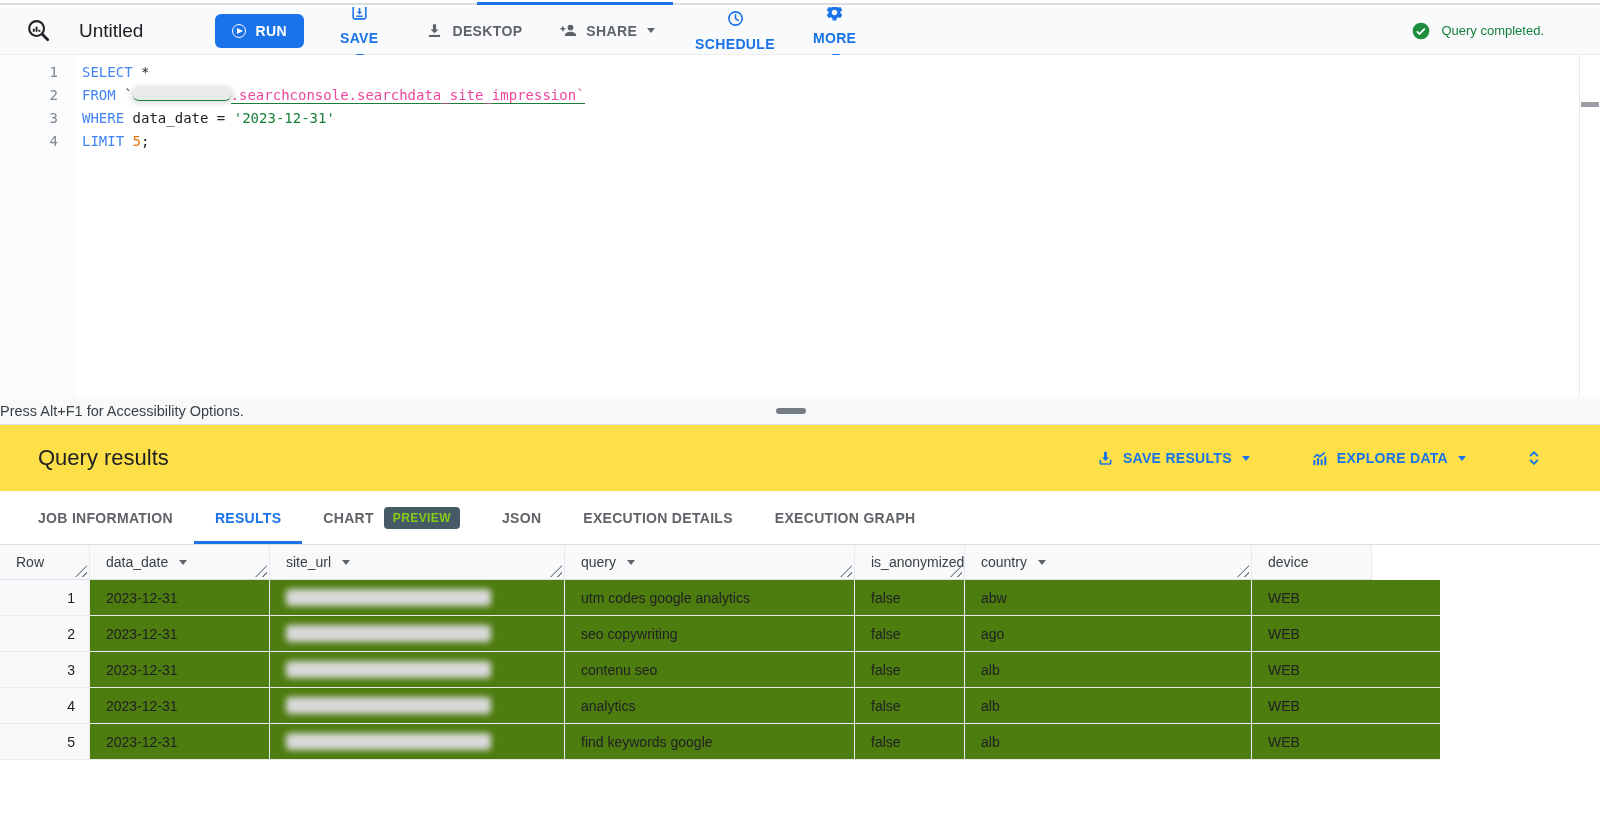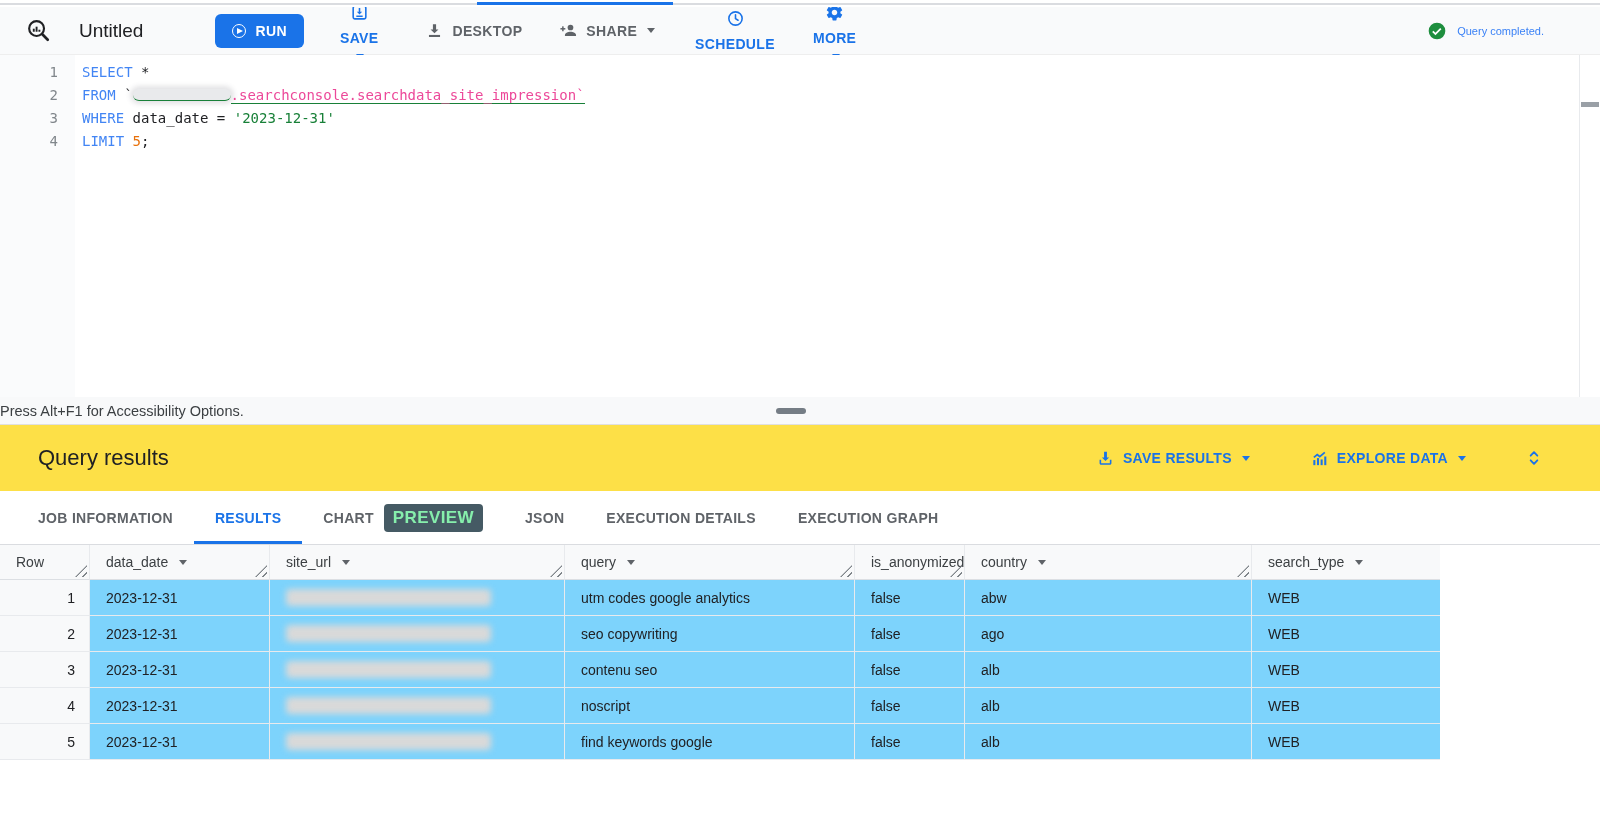--- a/index.html
+++ b/index.html
@@ -29,21 +29,21 @@
   .tb-btn { display: flex; align-items: center; gap: 8px; background: none; border: none; cursor: pointer;
     font-family: inherit; font-size: 14px; font-weight: bold; letter-spacing: .35px; padding: 0; }
   .tb-blue { color: #1a73e8; flex-direction: column; }
   .tb-gray { color: #5f6368; }
   .caret { width: 0; height: 0; border-left: 4.5px solid transparent; border-right: 4.5px solid transparent;
     border-top: 5px solid currentColor; margin-left: 2px; }
   .tb-icon { width: 19px; height: 19px; flex: none; }
   .ml-save { margin-left: 36px; } .ml-dl { margin-left: 47px; } .ml-share { margin-left: 37px; }
   .ml-sched { margin-left: 40px; } .ml-more { margin-left: 38px; }
   .toolbar-spacer { flex: 1; }
-  .status { display: flex; align-items: center; gap: 10px; margin-right: 56px; font-size: 11px; color: #3b82f6; white-space: nowrap; }
+  .status { display: flex; align-items: center; gap: 10px; margin-right: 56px; font-size: 13px; color: #15803d; white-space: nowrap; }
   .status svg { width: 20px; height: 20px; }
 
   
   .editor { height: 342px; background: #fff; display: flex; position: relative; }
   .gutter { width: 75px; flex: none; background: #fafbfc; padding: 6px 17px 0 0; text-align: right;
     font-family: "DejaVu Sans Mono", monospace; font-size: 14px; line-height: 23px; color: #80868b; }
   .code { flex: 1; padding: 6px 0 0 7px; font-family: "DejaVu Sans Mono", monospace;
     font-size: 14px; line-height: 23px; color: #202124; white-space: pre; }
   .code .kw { color: #4285f4; }
   .code .pl { color: #202124; }
@@ -71,35 +71,35 @@
   .hdr-btn svg { width: 19px; height: 19px; }
   .mr-sr { margin-right: 60px; } .mr-ed { margin-right: 58px; }
   .unfold-btn { background: none; border: none; cursor: pointer; padding: 0; margin-right: 56px; }
   .unfold-btn svg { width: 20px; height: 20px; display: block; }
 
   
   .tabs { height: 54px; display: flex; align-items: stretch; padding-left: 17px; border-bottom: 1px solid #dadce0; background: #fff; }
   .tab { display: flex; align-items: center; padding: 0 21px; font-size: 14px; font-weight: bold;
     letter-spacing: .3px; color: #5f6368; cursor: pointer; white-space: nowrap; }
   .tab.active { color: #1a73e8; box-shadow: inset 0 -3px 0 #1a73e8; }
-  .tab-badge { margin-left: 10px; background: #455a64; color: #86efac; font-size: 17px; font-weight: bold;
+  .tab-badge { margin-left: 10px; background: #455a64; color: #84cc16; font-size: 12px; font-weight: bold;
     letter-spacing: .4px; padding: 4px 9px; border-radius: 4px; }
 
   
   .tbl-wrap { width: 1440px; overflow: hidden; }
   .tr { display: flex; width: 1660px; }
   .th { position: relative; height: 35px; display: flex; align-items: center; padding-left: 16px;
     background: #f8f9fa; border-right: 1px solid #e8eaed; border-bottom: 1px solid #dcdfe3;
     font-size: 14px; color: #3c4043; overflow: hidden; white-space: nowrap; flex: none; }
   .th-caret { width: 0; height: 0; border-left: 4.5px solid transparent; border-right: 4.5px solid transparent;
     border-top: 5px solid #5f6368; margin-left: 11px; flex: none; }
   .th-resize { position: absolute; right: 2px; bottom: 2px; width: 12px; height: 12px;
     background: repeating-linear-gradient(135deg, transparent 0 3.4px, #80868b 3.4px 4.8px);
     clip-path: polygon(100% 0, 100% 100%, 0 100%); cursor: col-resize; }
-  .td { height: 36px; display: flex; align-items: center; padding-left: 16px; background: #7dd3fc;
+  .td { height: 36px; display: flex; align-items: center; padding-left: 16px; background: #4d7c0f;
     border-right: 1px solid #e8eaed; border-bottom: 1px solid #e8eaed; font-size: 14px; color: #202124;
     overflow: hidden; white-space: nowrap; flex: none; }
   .td.rownum { justify-content: flex-end; padding-left: 0; padding-right: 14px; background: #f8f9fa; }
   .cell-blur { width: 205px; height: 17px; background: #d9d9d9; border-radius: 4px; filter: blur(3px); }
 </style>
 </head>
 <body>
 
 <div class="top-sliver">
   <div class="sliver-line"></div>
@@ -276,25 +276,20 @@
       </div>
       <div class="th" style="width: 110px;">
         <span class="th-label">is_anonymized</span>
         <span class="th-resize"></span>
       </div>
       <div class="th" style="width: 287px;">
         <span class="th-label">country</span>
         <span class="th-caret"></span>
         <span class="th-resize"></span>
       </div>
-      <div class="th" style="width: 288px;">
-        <span class="th-label">search_type</span>
-        <span class="th-caret"></span>
-        <span class="th-resize"></span>
-      </div>
       <div class="th" style="width: 120px;">
         <span class="th-label">device</span>
       </div>
     </div>
   <div id="tbody">
       <div class="tr">
         <div class="td rownum" style="width: 90px;">1</div>
         <div class="td" style="width: 180px;">2023-12-31</div>
         <div class="td" style="width: 295px;">
           <div class="cell-blur"></div>
@@ -328,21 +323,21 @@
         <div class="td" style="width: 287px;">alb</div>
         <div class="td" style="width: 288px;">WEB</div>
         <div class="td" style="width: 120px;">DESKTOP</div>
       </div>
       <div class="tr">
         <div class="td rownum" style="width: 90px;">4</div>
         <div class="td" style="width: 180px;">2023-12-31</div>
         <div class="td" style="width: 295px;">
           <div class="cell-blur"></div>
         </div>
-        <div class="td" style="width: 290px;">noscript</div>
+        <div class="td" style="width: 290px;">analytics</div>
         <div class="td" style="width: 110px;">false</div>
         <div class="td" style="width: 287px;">alb</div>
         <div class="td" style="width: 288px;">WEB</div>
         <div class="td" style="width: 120px;">DESKTOP</div>
       </div>
       <div class="tr">
         <div class="td rownum" style="width: 90px;">5</div>
         <div class="td" style="width: 180px;">2023-12-31</div>
         <div class="td" style="width: 295px;">
           <div class="cell-blur"></div>

